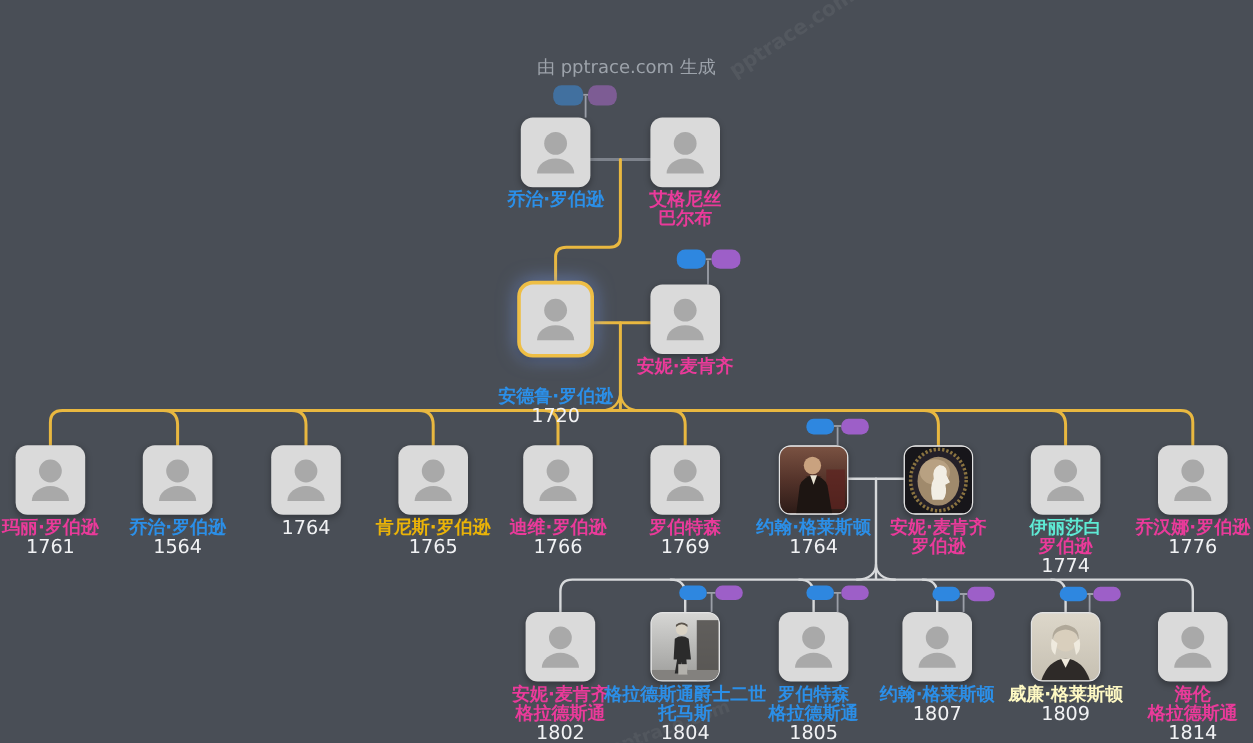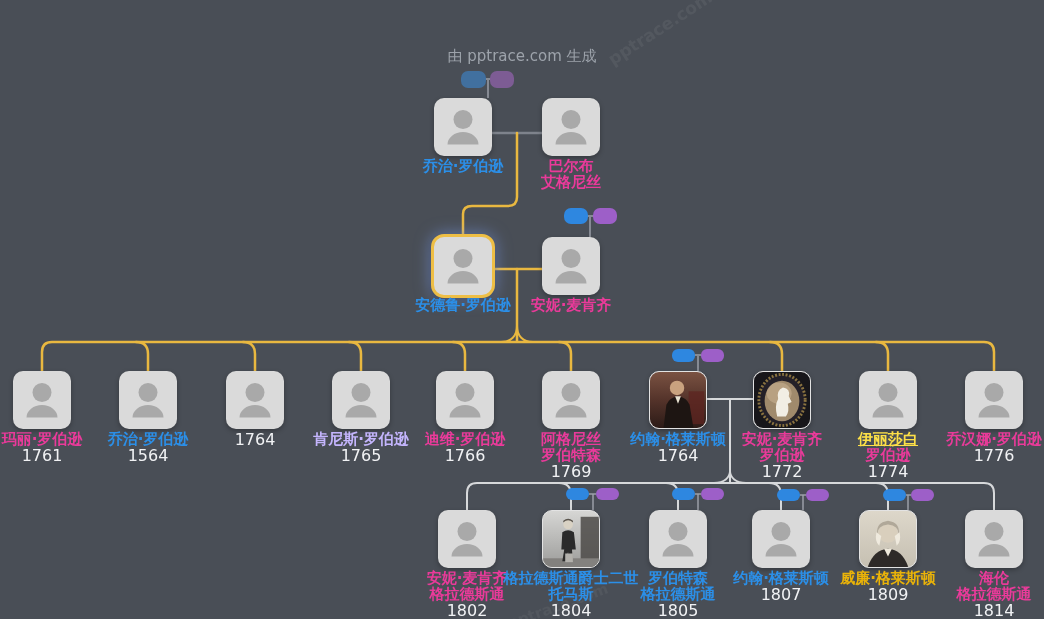--- a/index.html
+++ b/index.html
@@ -92,31 +92,32 @@
       <div class="plabel" style="left: 353px; top: 158px;">
         <div class="nline" style="color: rgb(43, 143, 232);">乔治·罗伯逊</div>
       </div>
       <div class="card" style="left: 542px; top: 98px;">
         <svg viewBox="0 0 58 58">
           <circle cx="29" cy="21.5" r="9.5" fill="#a9a9a9"></circle>
           <path d="M13.5,46.5 A15.5,12.5 0 0 1 44.5,46.5 Z" fill="#a9a9a9"></path>
         </svg>
       </div>
       <div class="plabel" style="left: 461px; top: 158px;">
+        <div class="nline" style="color: rgb(234, 58, 154);">艾格尼丝</div>
         <div class="nline" style="color: rgb(234, 58, 154);">巴尔布</div>
-        <div class="nline" style="color: rgb(234, 58, 154);">艾格尼丝</div>
       </div>
       <div class="card selected" style="left: 431px; top: 234px;">
         <svg viewBox="0 0 58 58">
           <circle cx="29" cy="21.5" r="9.5" fill="#a9a9a9"></circle>
           <path d="M13.5,46.5 A15.5,12.5 0 0 1 44.5,46.5 Z" fill="#a9a9a9"></path>
         </svg>
       </div>
       <div class="plabel" style="left: 353px; top: 297px;">
-        <div class="nline" style="color: rgb(43, 143, 232);">安德鲁·罗伯逊</div>
+        <div class="nline" style="color: rgb(43, 143, 232); margin-top: 25px;">安德鲁·罗伯逊</div>
+        <div class="year">1720</div>
       </div>
       <div class="card" style="left: 542px; top: 237px;">
         <svg viewBox="0 0 58 58">
           <circle cx="29" cy="21.5" r="9.5" fill="#a9a9a9"></circle>
           <path d="M13.5,46.5 A15.5,12.5 0 0 1 44.5,46.5 Z" fill="#a9a9a9"></path>
         </svg>
       </div>
       <div class="plabel" style="left: 461px; top: 297px;">
         <div class="nline" style="color: rgb(234, 58, 154);">安妮·麦肯齐</div>
       </div>
@@ -149,41 +150,40 @@
       <div class="plabel" style="left: 145px; top: 431px;">
         <div class="year">1764</div>
       </div>
       <div class="card" style="left: 332px; top: 371px;">
         <svg viewBox="0 0 58 58">
           <circle cx="29" cy="21.5" r="9.5" fill="#a9a9a9"></circle>
           <path d="M13.5,46.5 A15.5,12.5 0 0 1 44.5,46.5 Z" fill="#a9a9a9"></path>
         </svg>
       </div>
       <div class="plabel" style="left: 251px; top: 431px;">
-        <div class="nline" style="color: #c4b5fd;">肯尼斯·罗伯逊</div>
+        <div class="nline" style="color: #eab308;">肯尼斯·罗伯逊</div>
         <div class="year">1765</div>
       </div>
       <div class="card" style="left: 436px; top: 371px;">
         <svg viewBox="0 0 58 58">
           <circle cx="29" cy="21.5" r="9.5" fill="#a9a9a9"></circle>
           <path d="M13.5,46.5 A15.5,12.5 0 0 1 44.5,46.5 Z" fill="#a9a9a9"></path>
         </svg>
       </div>
       <div class="plabel" style="left: 355px; top: 431px;">
         <div class="nline" style="color: rgb(234, 58, 154);">迪维·罗伯逊</div>
         <div class="year">1766</div>
       </div>
       <div class="card" style="left: 542px; top: 371px;">
         <svg viewBox="0 0 58 58">
           <circle cx="29" cy="21.5" r="9.5" fill="#a9a9a9"></circle>
           <path d="M13.5,46.5 A15.5,12.5 0 0 1 44.5,46.5 Z" fill="#a9a9a9"></path>
         </svg>
       </div>
       <div class="plabel" style="left: 461px; top: 431px;">
-        <div class="nline" style="color: rgb(234, 58, 154);">阿格尼丝</div>
         <div class="nline" style="color: rgb(234, 58, 154);">罗伯特森</div>
         <div class="year">1769</div>
       </div>
       <div class="card portrait" style="left: 649px; top: 371px;">
         <svg viewBox="0 0 58 58">
           <defs>
             <linearGradient id="og10" x1="0" y1="0" x2="0" y2="1">
               <stop offset="0" stop-color="#7a5242"></stop>
               <stop offset="0.5" stop-color="#54332a"></stop>
               <stop offset="1" stop-color="#2c1b17"></stop>
@@ -205,30 +205,29 @@
           <rect width="58" height="58" fill="#17161a"></rect>
           <ellipse cx="29" cy="29" rx="24" ry="26.5" fill="#242028" stroke="#8a7340" stroke-width="3" stroke-dasharray="2,1.7"></ellipse>
           <ellipse cx="29" cy="30" rx="18" ry="21" fill="#a08a6c"></ellipse>
           <ellipse cx="26" cy="22" rx="13" ry="11" fill="#c2ab8c" opacity="0.7"></ellipse>
           <path d="M24,46 Q21,35 25,28 Q23,19 30,16 Q38,17 36,25 L39,31 L35,33 Q37,41 33,46 Z" fill="#f2eee4"></path>
         </svg>
       </div>
       <div class="plabel" style="left: 672px; top: 431px;">
         <div class="nline" style="color: rgb(234, 58, 154);">安妮·麦肯齐</div>
         <div class="nline" style="color: rgb(234, 58, 154);">罗伯逊</div>
-        <div class="year">1772</div>
       </div>
       <div class="card" style="left: 859px; top: 371px;">
         <svg viewBox="0 0 58 58">
           <circle cx="29" cy="21.5" r="9.5" fill="#a9a9a9"></circle>
           <path d="M13.5,46.5 A15.5,12.5 0 0 1 44.5,46.5 Z" fill="#a9a9a9"></path>
         </svg>
       </div>
       <div class="plabel" style="left: 778px; top: 431px;">
-        <div class="nline" style="color: #fde047; text-decoration: underline;">伊丽莎白</div>
+        <div class="nline" style="color: #5eead4;">伊丽莎白</div>
         <div class="nline" style="color: rgb(234, 58, 154);">罗伯逊</div>
         <div class="year">1774</div>
       </div>
       <div class="card" style="left: 965px; top: 371px;">
         <svg viewBox="0 0 58 58">
           <circle cx="29" cy="21.5" r="9.5" fill="#a9a9a9"></circle>
           <path d="M13.5,46.5 A15.5,12.5 0 0 1 44.5,46.5 Z" fill="#a9a9a9"></path>
         </svg>
       </div>
       <div class="plabel" style="left: 884px; top: 431px;">
@@ -300,21 +299,21 @@
           <rect width="58" height="58" fill="url(#pb18)"></rect>
           <path d="M8,58 Q14,40 29,39 Q44,40 50,58 Z" fill="#2e2a28"></path>
           <path d="M25,39 L33,39 L29,47 Z" fill="#efe9dc"></path>
           <circle cx="29" cy="23" r="10" fill="#d9cfbd"></circle>
           <path d="M18,24 Q16,12 29,10 Q42,12 40,24 Q40,15 29,14 Q18,15 18,24 Z" fill="#b0a899"></path>
           <path d="M17,22 Q15,32 20,36 L22,26 Z" fill="#efeade"></path>
           <path d="M41,22 Q43,32 38,36 L36,26 Z" fill="#efeade"></path>
         </svg>
       </div>
       <div class="plabel" style="left: 778px; top: 570px;">
-        <div class="nline" style="color: #eab308;">威廉·格莱斯顿</div>
+        <div class="nline" style="color: #fef9c3;">威廉·格莱斯顿</div>
         <div class="year">1809</div>
       </div>
       <div class="card" style="left: 965px; top: 510px;">
         <svg viewBox="0 0 58 58">
           <circle cx="29" cy="21.5" r="9.5" fill="#a9a9a9"></circle>
           <path d="M13.5,46.5 A15.5,12.5 0 0 1 44.5,46.5 Z" fill="#a9a9a9"></path>
         </svg>
       </div>
       <div class="plabel" style="left: 884px; top: 570px;">
         <div class="nline" style="color: rgb(234, 58, 154);">海伦</div>

